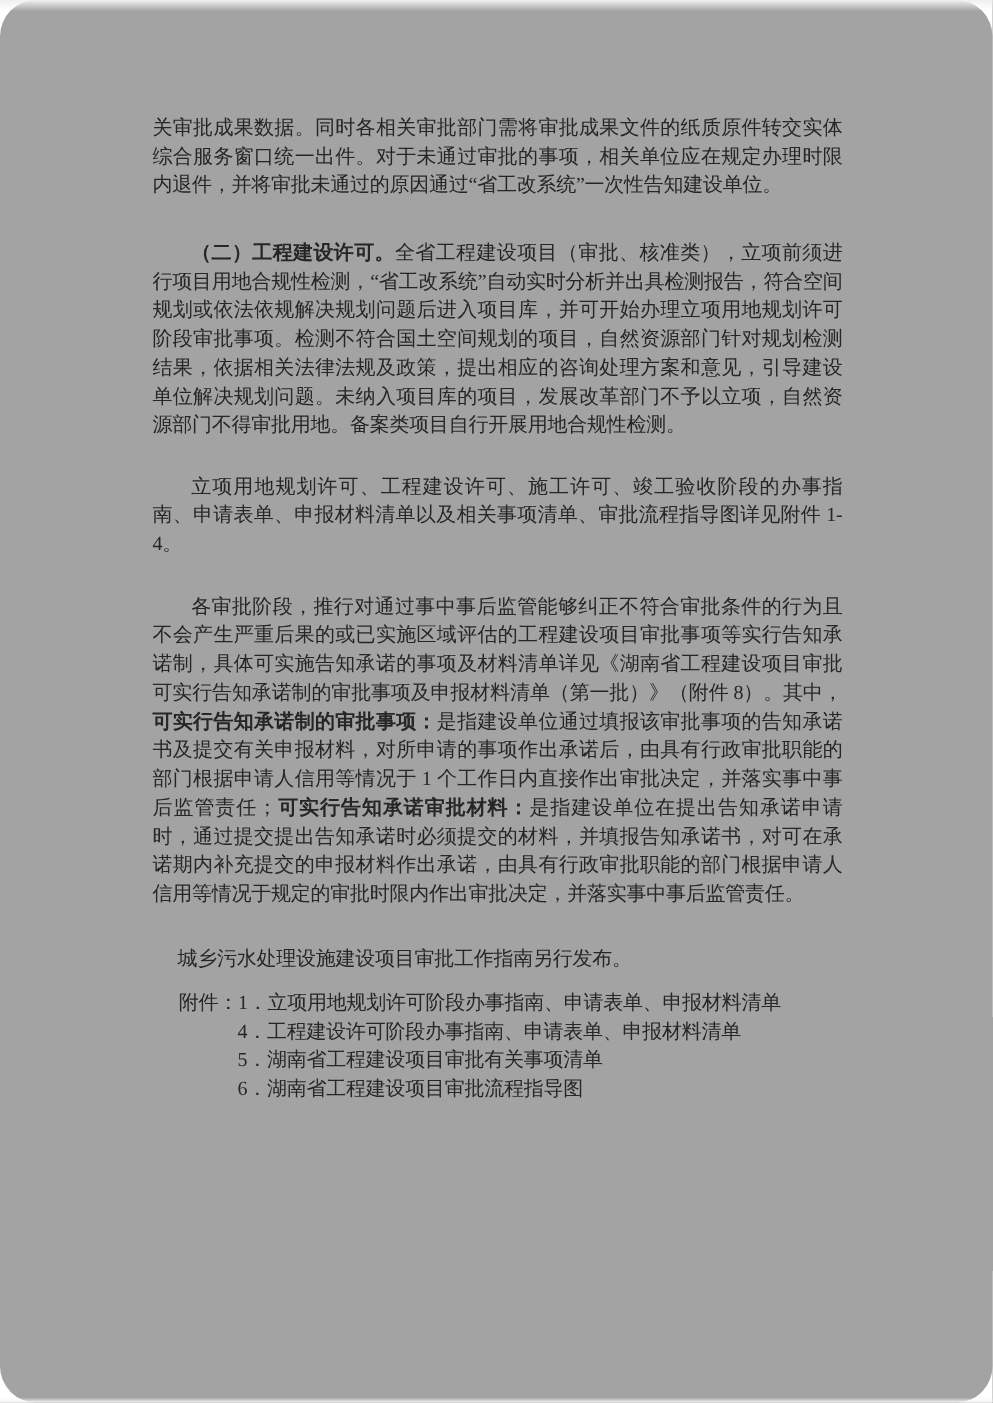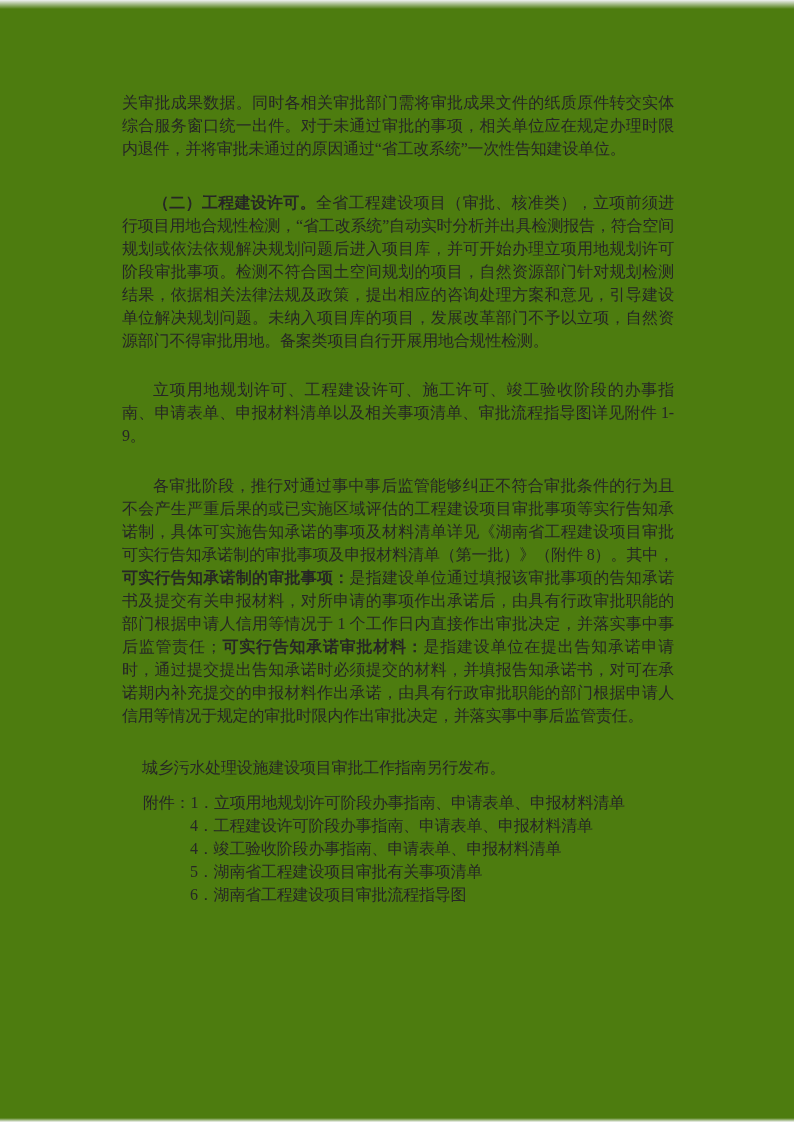--- a/index.html
+++ b/index.html
@@ -4,21 +4,22 @@
 <style>
   html, body { margin: 0; padding: 0; }
   body {
     width: 794px; height: 1122px;
     background: #ffffff;
     position: relative;
     overflow: hidden;
   }
   .page {
     position: absolute; inset: 0;
-    background: #4d7c0f;
+    background: #a3a3a3;
+    border-radius: 29px;
   }
   .scan-edge-top {
     position: absolute; top: 0; left: 0; right: 0; height: 9px;
     background: linear-gradient(#eff1f1, rgba(255,255,255,0));
   }
   .scan-edge-bottom {
     position: absolute; bottom: 0; left: 0; right: 0; height: 4px;
     background: linear-gradient(rgba(255,255,255,0), #f3f4f4);
   }
   .content {
@@ -48,28 +49,27 @@
 <div class="page">
   <div class="scan-edge-top"></div>
   <div class="scan-edge-bottom"></div>
 
   <div class="content">
 
     <p class="gap-a">关审批成果数据。同时各相关审批部门需将审批成果文件的纸质原件转交实体综合服务窗口统一出件。对于未通过审批的事项，相关单位应在规定办理时限内退件，并将审批未通过的原因通过“省工改系统”一次性告知建设单位。</p>
 
     <p class="ind2 gap-b"><span class="b">（二）工程建设许可。</span><span>全省工程建设项目（审批、核准类），立项前须进行项目用地合规性检测，“省工改系统”自动实时分析并出具检测报告，符合空间规划或依法依规解决规划问题后进入项目库，并可开始办理立项用地规划许可阶段审批事项。检测不符合国土空间规划的项目，自然资源部门针对规划检测结果，依据相关法律法规及政策，提出相应的咨询处理方案和意见，引导建设单位解决规划问题。未纳入项目库的项目，发展改革部门不予以立项，自然资源部门不得审批用地。备案类项目自行开展用地合规性检测。</span></p>
 
-    <p class="ind2 gap-c">立项用地规划许可、工程建设许可、施工许可、竣工验收阶段的办事指南、申请表单、申报材料清单以及相关事项清单、审批流程指导图详见附件 1-9。</p>
+    <p class="ind2 gap-c">立项用地规划许可、工程建设许可、施工许可、竣工验收阶段的办事指南、申请表单、申报材料清单以及相关事项清单、审批流程指导图详见附件 1-4。</p>
 
     <p class="ind2 gap-d"><span>各审批阶段，推行对通过事中事后监管能够纠正不符合审批条件的行为且不会产生严重后果的或已实施区域评估的工程建设项目审批事项等实行告知承诺制，具体可实施告知承诺的事项及材料清单详见《湖南省工程建设项目审批可实行告知承诺制的审批事项及申报材料清单（第一批）》（附件 8）。其中，</span><span class="b">可实行告知承诺制的审批事项：</span><span>是指建设单位通过填报该审批事项的告知承诺书及提交有关申报材料，对所申请的事项作出承诺后，由具有行政审批职能的部门根据申请人信用等情况于 1 个工作日内直接作出审批决定，并落实事中事后监管责任；</span><span class="b">可实行告知承诺审批材料：</span><span>是指建设单位在提出告知承诺申请时，通过提交提出告知承诺时必须提交的材料，并填报告知承诺书，对可在承诺期内补充提交的申报材料作出承诺，由具有行政审批职能的部门根据申请人信用等情况于规定的审批时限内作出审批决定，并落实事中事后监管责任。</span></p>
 
     <p class="ind1 gap-e">城乡污水处理设施建设项目审批工作指南另行发布。</p>
 
     <div>
       <div class="att-first"><span>附件：</span><span>1．立项用地规划许可阶段办事指南、申请表单、申报材料清单</span></div>
       <div class="att-rest">4．工程建设许可阶段办事指南、申请表单、申报材料清单</div>
-      <div class="att-rest">4．竣工验收阶段办事指南、申请表单、申报材料清单</div>
       <div class="att-rest">5．湖南省工程建设项目审批有关事项清单</div>
       <div class="att-rest">6．湖南省工程建设项目审批流程指导图</div>
     </div>
 
   </div>
 </div>
 
 </body></html>

